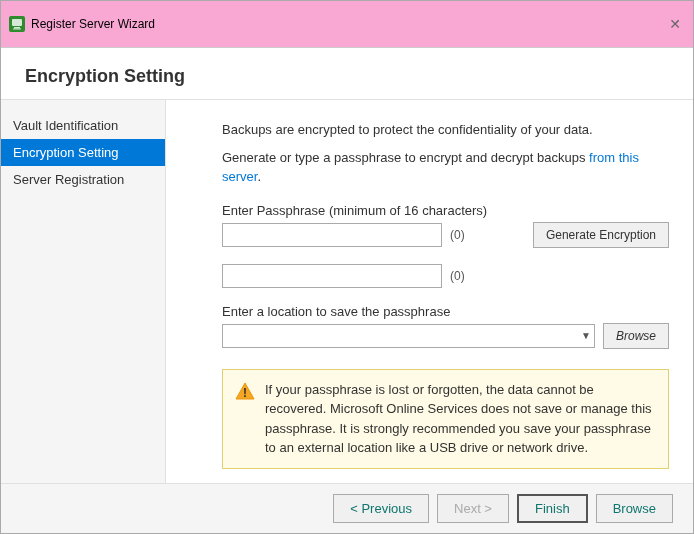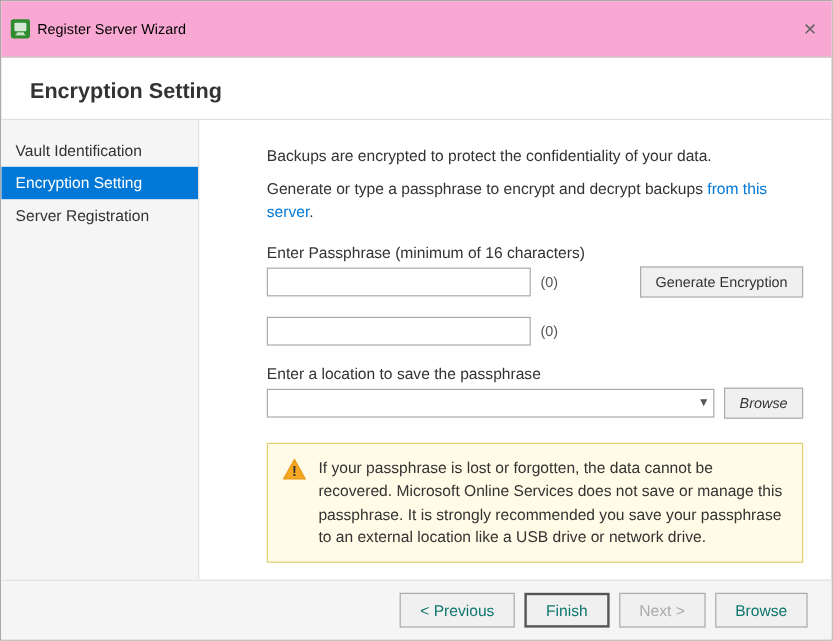--- a/index.html
+++ b/index.html
@@ -314,18 +314,18 @@
               <text x="10" y="16" text-anchor="middle" font-size="12" font-weight="bold" fill="#333">!</text>
             </svg>
           </div>
           <p class="warning-text">If your passphrase is lost or forgotten, the data cannot be recovered. Microsoft Online Services does not save or manage this passphrase. It is strongly recommended you save your passphrase to an external location like a USB drive or network drive.</p>
         </div>
       </div>
     </div>
 
     <div class="dialog-footer">
       <button class="footer-btn">&lt; Previous</button>
+      <button class="footer-btn disabled" disabled="">Next &gt;</button>
       <button class="footer-btn primary">Finish</button>
-      <button class="footer-btn disabled" disabled="">Next &gt;</button>
       <button class="footer-btn">Browse</button>
     </div>
   </div>
 </div>
 
 </body></html>

